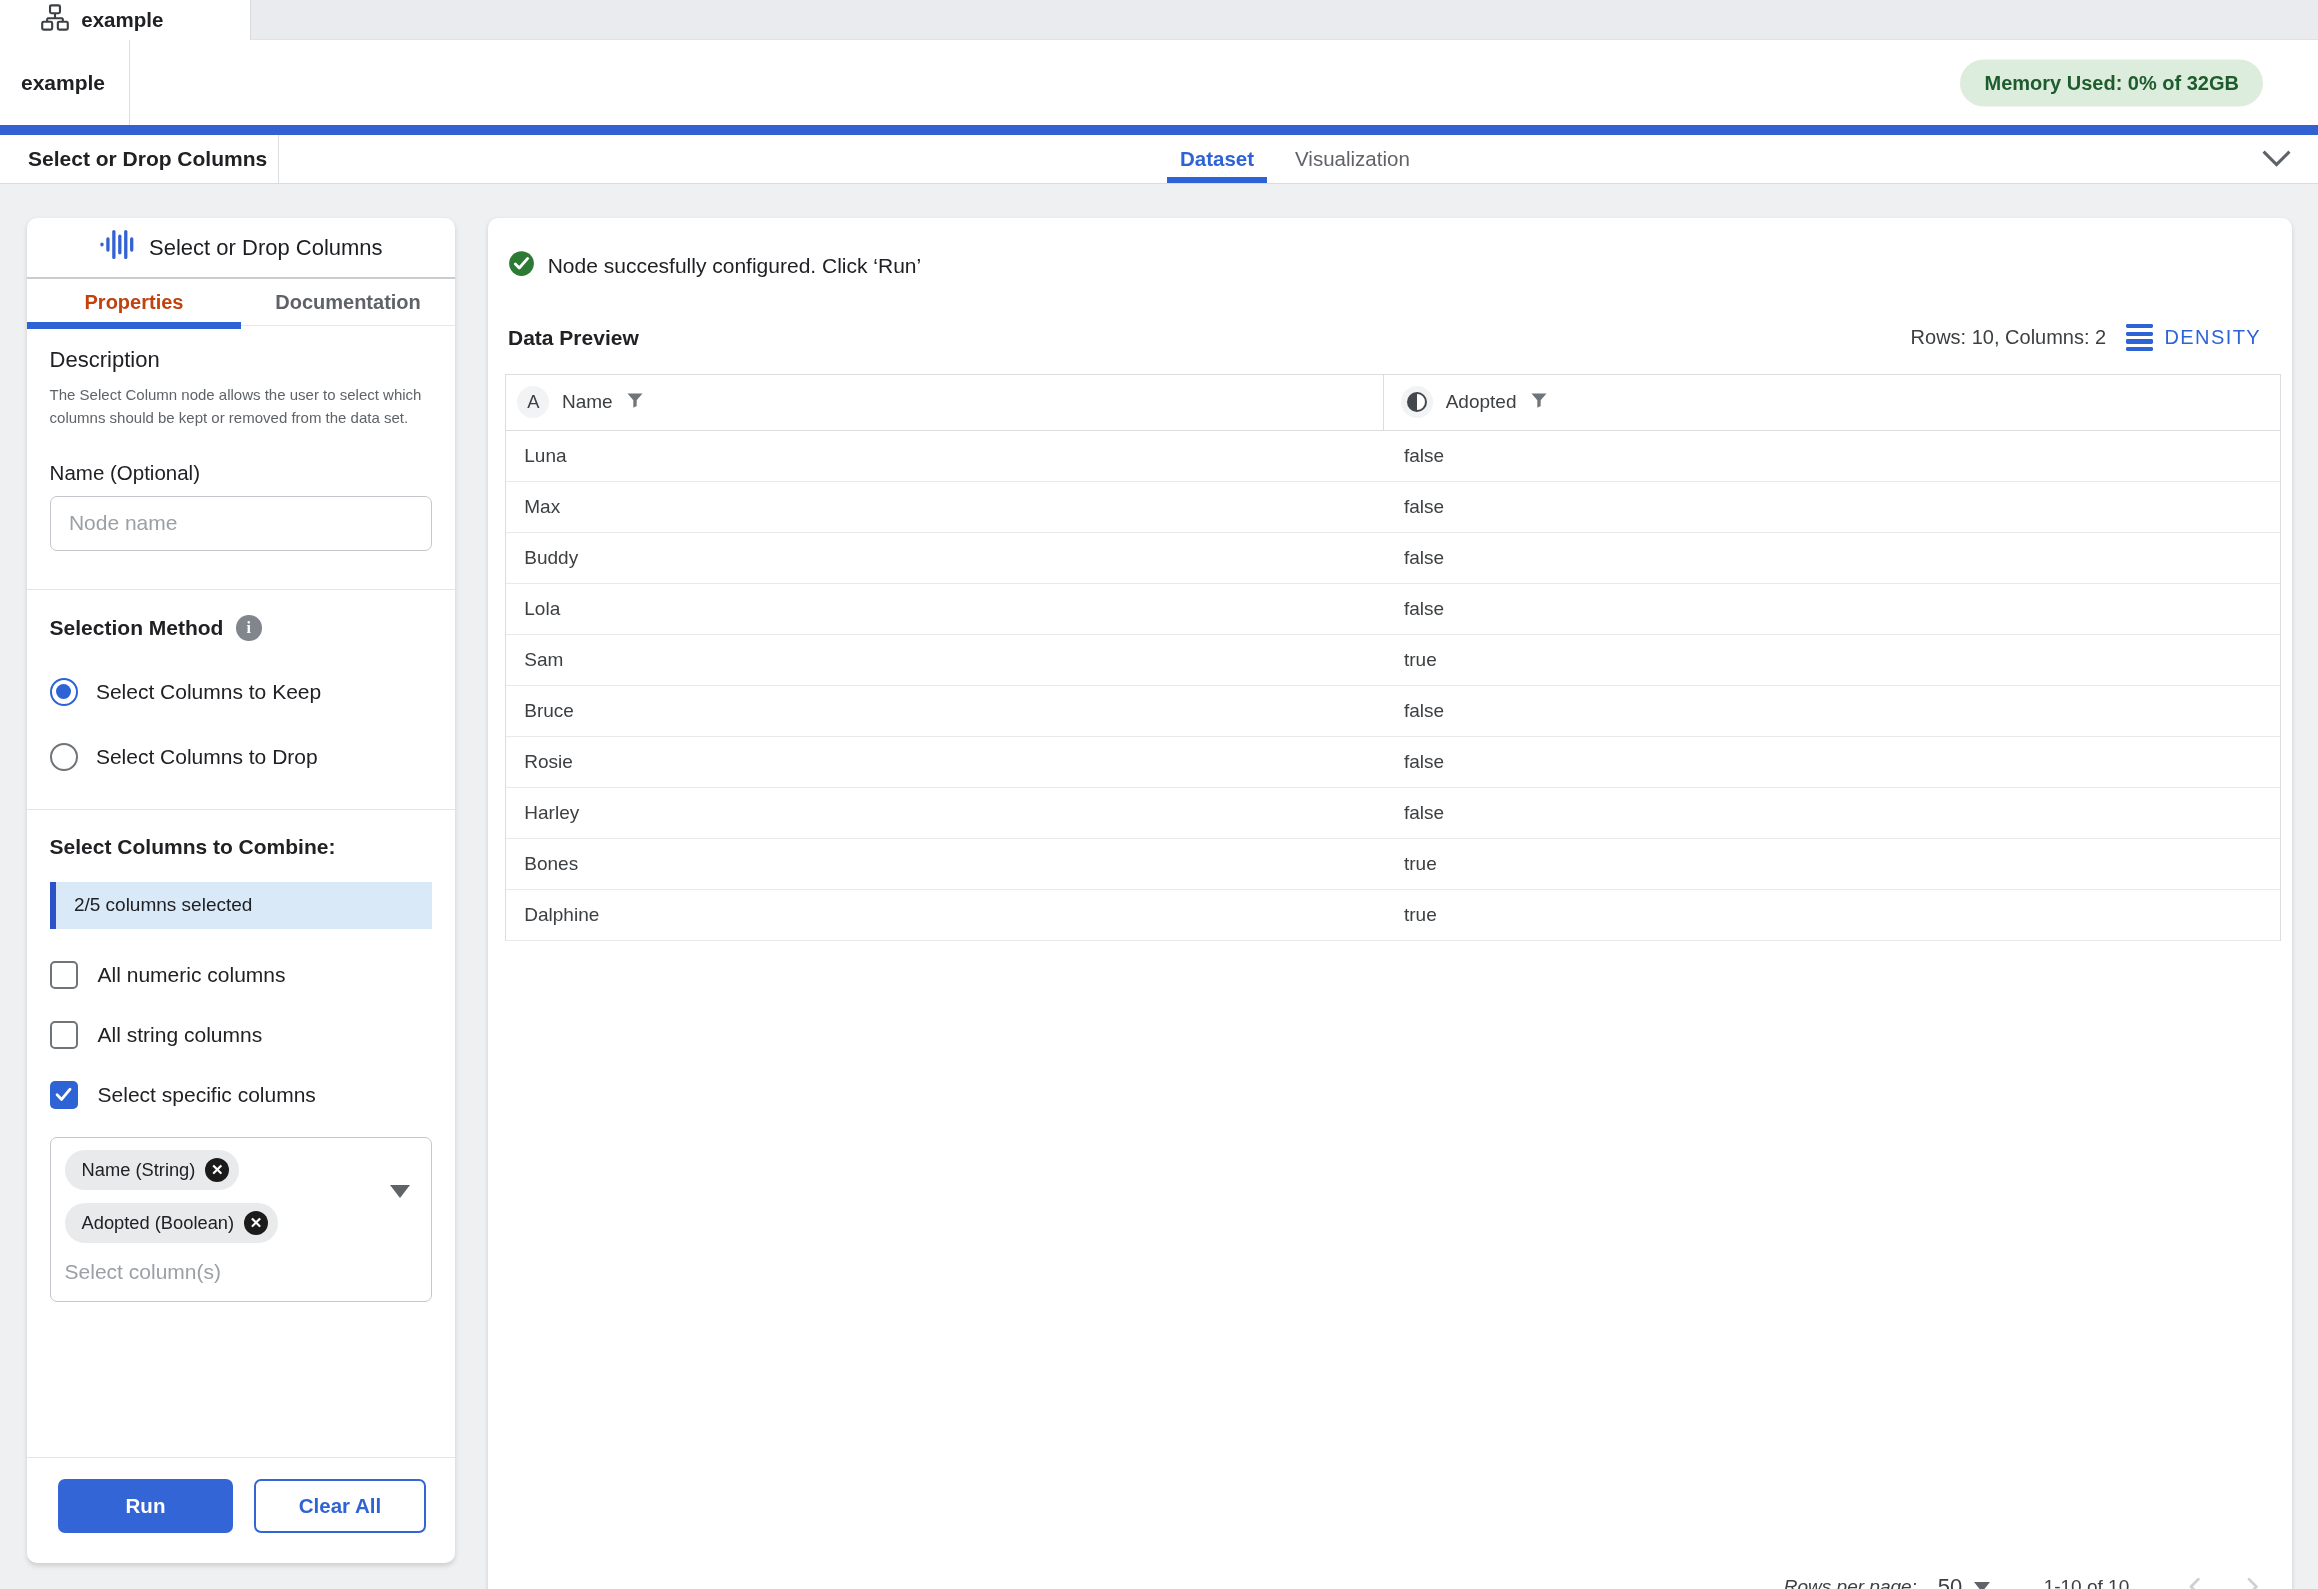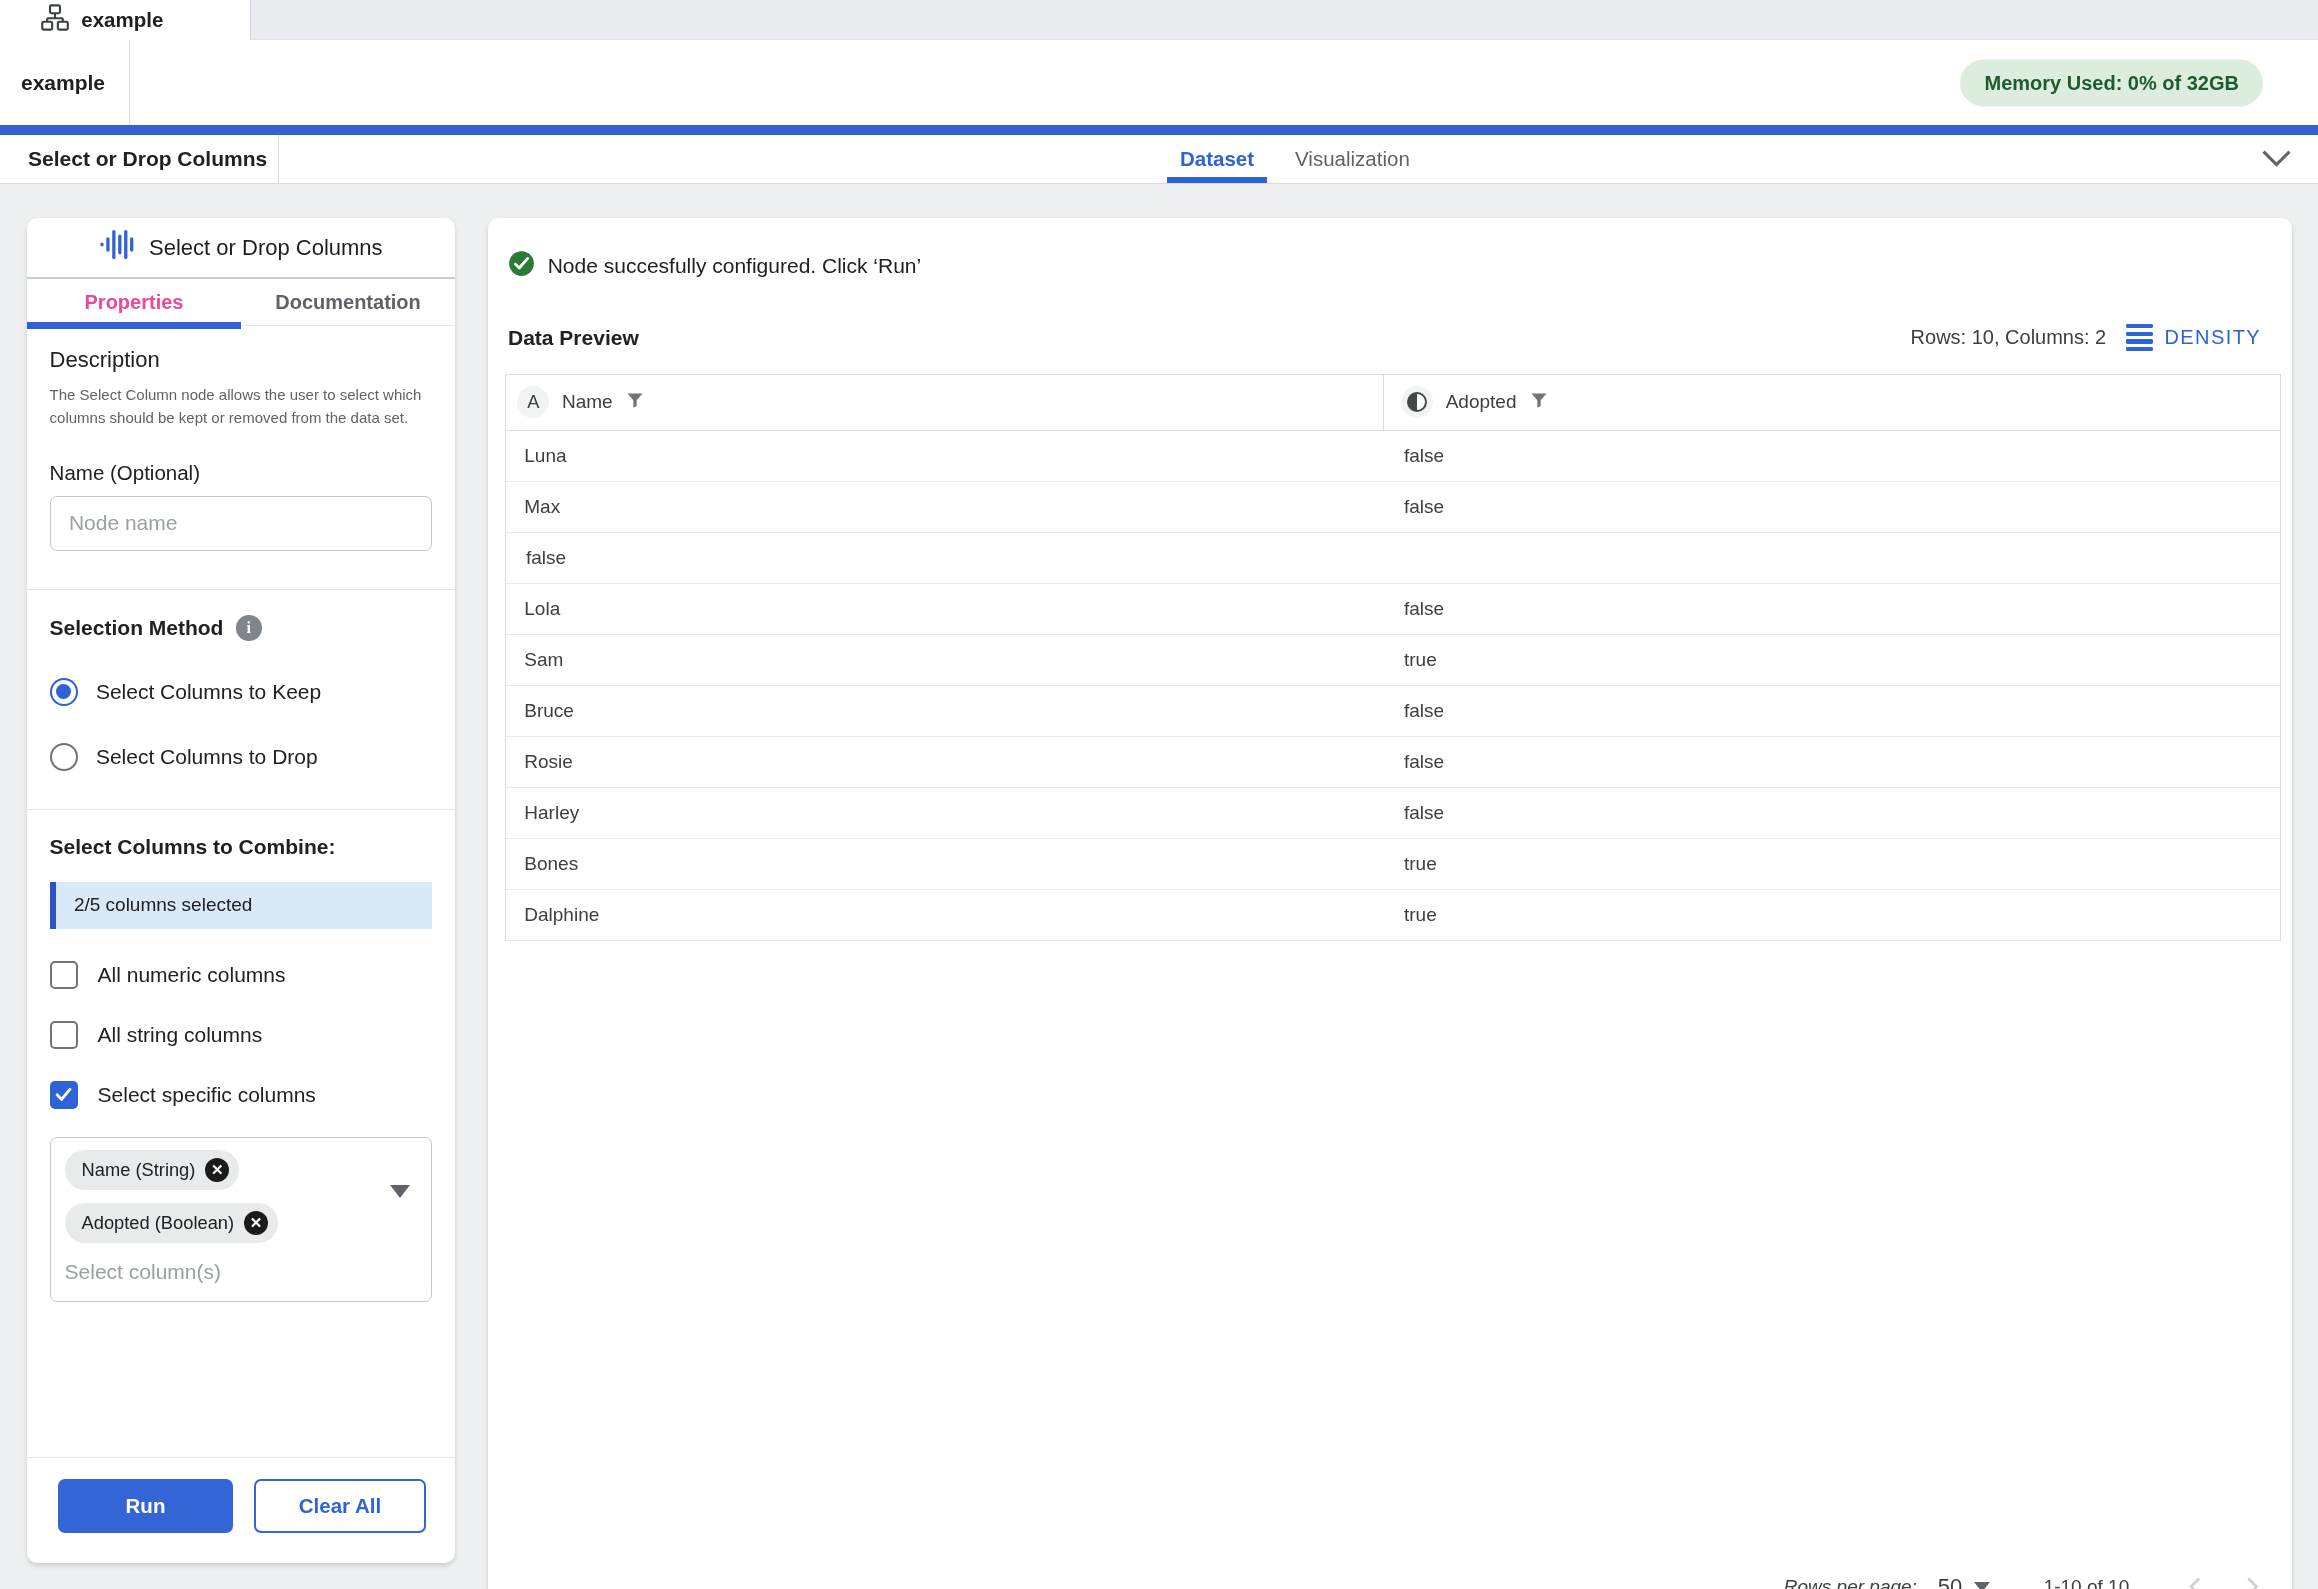--- a/index.html
+++ b/index.html
@@ -56,21 +56,21 @@
   .card { position:absolute; top:34px; background:#fff; border-radius:10px; box-shadow:0 2.1px 5.6px rgba(0,0,0,.14); }
 
   
   .left-card { left:27px; width:428px; height:1345px; display:flex; flex-direction:column; }
   .panel-header {
     height:61px; flex:0 0 61px; display:flex; align-items:center; justify-content:center; gap:12.7px;
     border-bottom:2.1px solid #caccce; font-size:22px; color:#1c1e21;
   }
   .panel-tabs { height:47px; flex:0 0 47px; display:flex; border-bottom:1.4px solid #e6e8ea; position:relative; }
   .ptab { flex:1; display:flex; align-items:center; justify-content:center; font-size:20px; font-weight:bold; color:#5f6368; cursor:pointer; }
-  .ptab.active { color:#ec4899; }
+  .ptab.active { color:#c2410c; }
   .panel-tabs::after { content:""; position:absolute; left:0; bottom:-3.5px; width:50%; height:6.4px; background:#2e63d6; }
   .panel-body { flex:1 1 auto; padding:0 22.6px; overflow:hidden; }
 
   .desc-heading { font-size:22px; margin-top:21px; }
   .desc-text { font-size:15px; color:#5f6368; line-height:1.55; margin-top:10px; }
 
   .field-label { font-size:20.5px; margin-top:31px; }
   .text-input {
     margin-top:11.3px; width:100%; height:55px;
     border:1.4px solid #c4c7cb; border-radius:7px;
@@ -340,20 +340,21 @@
 
       <div class="trow">
         <div class="td name">Luna</div>
         <div class="td val">false</div>
       </div>
       <div class="trow">
         <div class="td name">Max</div>
         <div class="td val">false</div>
       </div>
       <div class="trow">
+        <div class="td name">Buddy</div>
         <div class="td val">false</div>
       </div>
       <div class="trow">
         <div class="td name">Lola</div>
         <div class="td val">false</div>
       </div>
       <div class="trow">
         <div class="td name">Sam</div>
         <div class="td val">true</div>
       </div>

